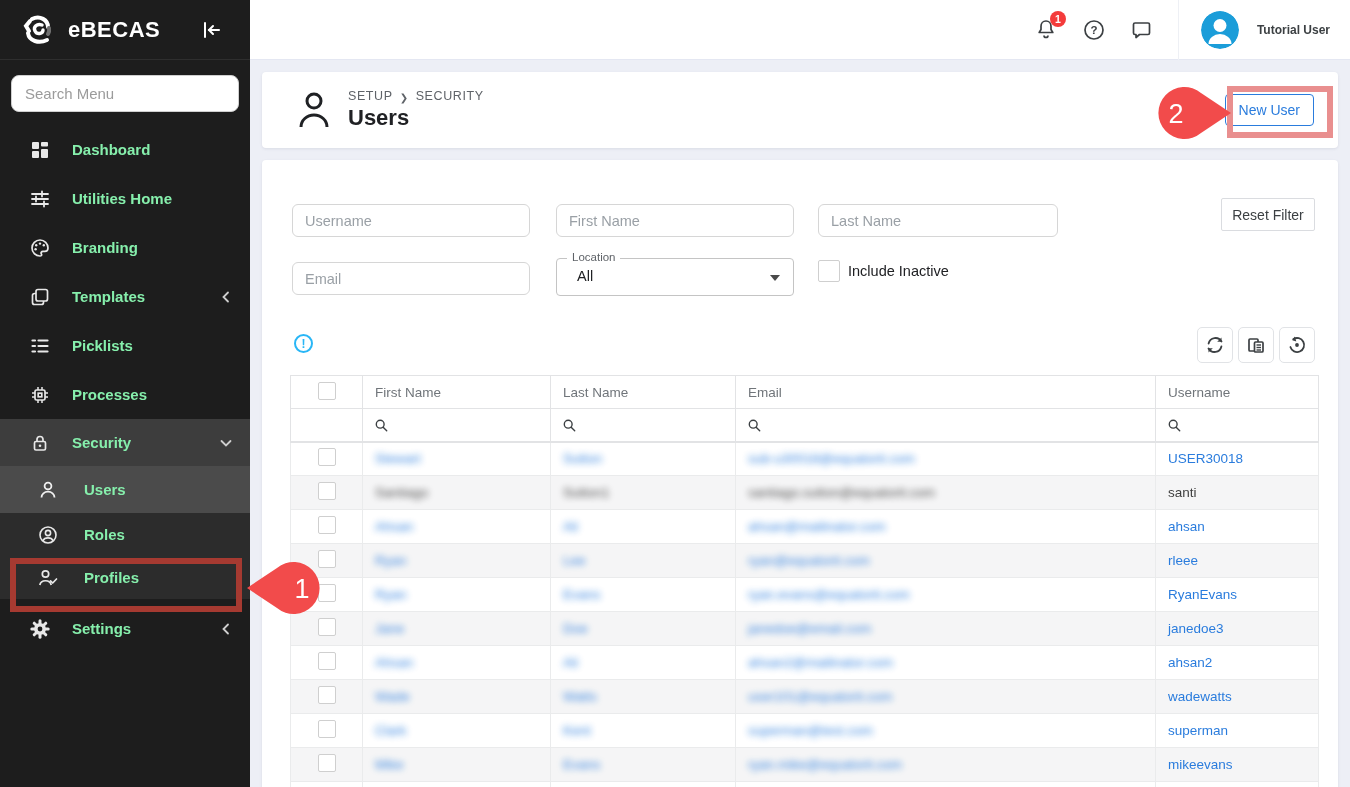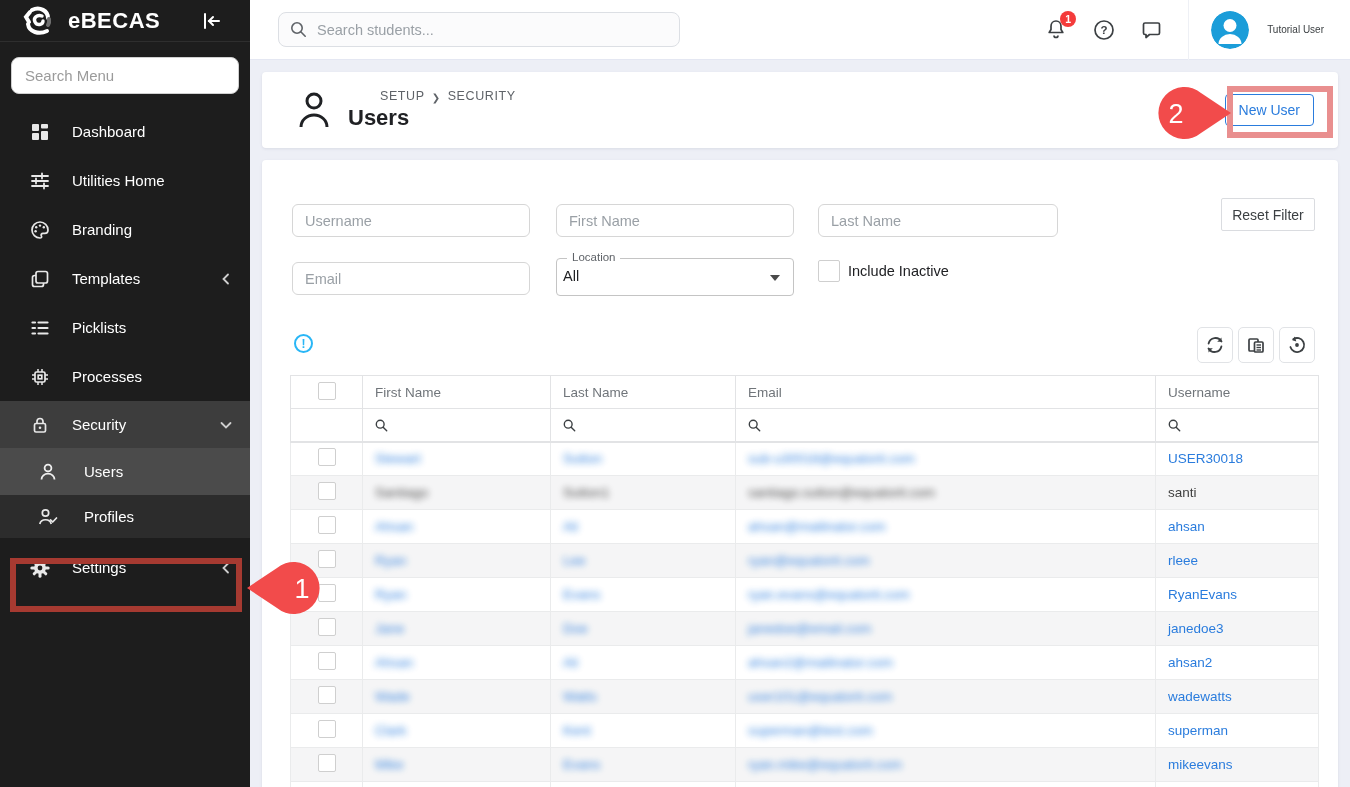--- a/index.html
+++ b/index.html
@@ -1,28 +1,28 @@
 <!DOCTYPE html>
 <html><head>
 <meta charset="utf-8">
 <style>
   * { margin:0; padding:0; box-sizing:border-box; }
   html,body { width:1350px; height:787px; overflow:hidden; font-family:"Liberation Sans", sans-serif; background:#edeff6; }
   body { position:relative; }
 
   
   .sidebar { position:absolute; left:0; top:0; width:250px; height:787px; background:#1d1d1d; color:#e6e6e6; z-index:10; }
-  .sb-header { height:42px; display:flex; align-items:center; padding:0 26px 0 20px; border-bottom:1px solid #2e2e2e; }
+  .sb-header { height:60px; display:flex; align-items:center; padding:0 26px 0 20px; border-bottom:1px solid #2e2e2e; }
   .sb-logo { width:36px; height:36px; flex:0 0 36px; }
   .sb-brand { font-size:22px; font-weight:700; letter-spacing:.5px; margin-left:12px; color:#fff; flex:1; }
   .sb-collapse { width:24px; height:24px; cursor:pointer; }
   .sb-search-wrap { padding:15px 11px 13px 11px; }
   .sb-search { width:100%; height:37px; border-radius:8px; border:1px solid #cfcfcf; background:#fff; padding:0 13px; font-size:15px; color:#333; font-family:"Liberation Sans",sans-serif; }
   .sb-search::placeholder { color:#9b9b9b; }
-  .nav-item { height:49px; display:flex; align-items:center; padding:0 16px 0 30px; cursor:pointer; font-size:15px; font-weight:400; color:#ffffff; }
+  .nav-item { height:49px; display:flex; align-items:center; padding:0 16px 0 30px; cursor:pointer; font-size:15px; font-weight:700; color:#86efac; }
   .nav-item .ni-icon { width:20px; height:20px; flex:0 0 20px; margin-right:22px; }
   .nav-item .ni-label { flex:1; }
   .nav-item .ni-chevron { width:16px; height:16px; }
   .sec-group { background:#2c2c2c; }
   .sec-head { height:47px; background:#3d3d3d; }
   .sec-sub { height:47px; background:#4b4b4b; padding-left:38px; }
   .sec-sub .ni-icon { margin-right:26px; }
   .sec-sub2 { height:43px; padding-left:38px; }
   .sec-sub2 .ni-icon { margin-right:26px; }
   .settings-item { margin-top:5px; }
@@ -31,39 +31,39 @@
   .topbar { position:absolute; left:250px; top:0; width:1100px; height:60px; background:#fff; border-bottom:1px solid #e4e7f2; display:flex; align-items:center; z-index:5; }
   .tb-search { position:relative; margin-left:28px; width:402px; }
   .tb-search input { width:100%; height:35px; border:1px solid #dcdfe4; border-radius:8px; background:#fbfbfc; padding:0 12px 0 38px; font-size:14.5px; color:#333; font-family:"Liberation Sans",sans-serif; }
   .tb-search input::placeholder { color:#9aa0a6; }
   .tb-search .mag { position:absolute; left:12px; top:9px; width:17px; height:17px; }
   .tb-right { margin-left:auto; display:flex; align-items:center; height:100%; }
   .tb-iconbtn { position:relative; width:24px; height:24px; margin-right:24px; cursor:pointer; }
   .tb-badge { position:absolute; top:-7px; right:-8px; min-width:16px; height:16px; border-radius:8px; background:#f43b3b; color:#fff; font-size:10.5px; font-weight:700; display:flex; align-items:center; justify-content:center; padding:0 4px; }
   .tb-divider { width:1px; height:60px; background:#eef0f5; margin-right:22px; }
   .tb-avatar { width:38px; height:38px; border-radius:50%; overflow:hidden; margin-right:18px; cursor:pointer; }
-  .tb-username { font-size:10px; color:#3c4043; font-weight:400; margin-right:26px; cursor:pointer; }
+  .tb-username { font-size:12px; color:#3c4043; font-weight:700; margin-right:20px; cursor:pointer; }
 
   
   .content { position:absolute; left:250px; top:60px; width:1100px; height:727px; }
   .card { position:absolute; background:#fff; border-radius:4px; box-shadow:0 1px 3px rgba(40,50,80,.10); }
   .header-card { left:12px; top:12px; width:1076px; height:76px; display:flex; align-items:center; padding:0 24px 0 36px; }
   .hc-person { width:32px; height:38px; margin-right:18px; margin-top:2px; }
-  .breadcrumb { font-size:12.5px; letter-spacing:.6px; color:#5f6368; font-weight:500; display:flex; align-items:flex-end; gap:7px;margin-left:32px; }
+  .breadcrumb { font-size:12.5px; letter-spacing:.6px; color:#5f6368; font-weight:500; display:flex; align-items:flex-end; gap:7px; }
   .breadcrumb .sep { font-size:10px; color:#5f6368; }
   .page-title { font-size:22px; font-weight:700; color:#202124; margin-top:2px; }
   .new-user-btn { margin-left:auto; background:#fff; border:1px solid #2a7cdd; color:#2a7cdd; border-radius:4px; font-size:14px; padding:7px 13px; cursor:pointer; font-family:"Liberation Sans",sans-serif; }
 
   .main-card { left:12px; top:100px; width:1076px; height:780px; }
   .finput { position:absolute; height:33px; border:1px solid #d6d6d6; border-radius:6px; padding:0 12px; font-size:14.5px; color:#333; font-family:"Liberation Sans",sans-serif; background:#fff; }
   .finput::placeholder { color:#9aa0a6; }
   .reset-btn { position:absolute; left:959px; top:38px; width:94px; height:33px; background:#fff; border:1px solid #dadce0; border-radius:2px; font-size:14px; color:#3c4043; cursor:pointer; font-family:"Liberation Sans",sans-serif; }
   .loc-select { position:absolute; left:294px; top:98px; width:238px; height:38px; border:1px solid #c4c4c4; border-radius:4px; cursor:pointer; }
   .loc-label { position:absolute; left:10px; top:-8px; background:#fff; padding:0 5px; font-size:11.5px; color:#5f6368; }
-  .loc-value { position:absolute; left:6px; top:9px; font-size:14.5px; color:#202124; }
+  .loc-value { position:absolute; left:20px; top:9px; font-size:14.5px; color:#202124; }
   .loc-caret { position:absolute; right:13px; top:16px; width:0; height:0; border-left:5px solid transparent; border-right:5px solid transparent; border-top:6px solid #4a4a4a; }
   .inactive-wrap { position:absolute; left:556px; top:100px; display:flex; align-items:center; gap:8px; cursor:pointer; }
   .cbx { width:22px; height:22px; border:1px solid #cfcfcf; border-radius:2px; background:#fff; display:inline-block; }
   .inactive-label { font-size:14.5px; color:#202124; }
   .info-icon { position:absolute; left:32px; top:174px; width:19px; height:19px; border:2px solid #29b6f6; border-radius:50%; color:#29b6f6; font-size:12px; font-weight:700; display:flex; align-items:center; justify-content:center; cursor:pointer; }
   .grid-toolbar { position:absolute; left:935px; top:167px; display:flex; gap:5px; }
   .gt-btn { width:36px; height:36px; background:#fff; border:1px solid #e1e3e6; border-radius:5px; display:flex; align-items:center; justify-content:center; cursor:pointer; }
 
   
   .grid-wrap { position:absolute; left:28px; top:215px; width:1028px; }
@@ -214,20 +214,30 @@
       <svg class="ni-icon" viewBox="0 0 20 20">
         <g fill="none" stroke="#f0f0f0" stroke-width="1.8">
           <circle cx="10" cy="6" r="3.4"></circle>
           <path d="M3.5 17.5 a6.5 5.8 0 0 1 13 0"></path>
         </g>
       </svg>
       <span class="ni-label">Users</span>
     </div>
     <div class="nav-item sec-sub2">
       <svg class="ni-icon" viewBox="0 0 20 20">
+        <g fill="none" stroke="#e8e8e8" stroke-width="1.6">
+          <circle cx="10" cy="10" r="8"></circle>
+          <circle cx="10" cy="8" r="2.6"></circle>
+          <path d="M4.8 15.8 a5.6 4.6 0 0 1 10.4 0"></path>
+        </g>
+      </svg>
+      <span class="ni-label">Roles</span>
+    </div>
+    <div class="nav-item sec-sub2">
+      <svg class="ni-icon" viewBox="0 0 20 20">
         <g fill="none" stroke="#e8e8e8" stroke-width="1.7">
           <circle cx="7.5" cy="6" r="3.2"></circle>
           <path d="M1.8 17 a5.8 5.2 0 0 1 11.4 0"></path>
           <path d="M12.5 12.8 l2.2 2.2 l3.8 -4" stroke-linecap="round" stroke-linejoin="round"></path>
         </g>
       </svg>
       <span class="ni-label">Profiles</span>
     </div>
   </div>
 
@@ -247,27 +257,20 @@
       <circle cx="10" cy="10" r="2.4" fill="#1d1d1d"></circle>
     </svg>
     <span class="ni-label">Settings</span>
     <svg class="ni-chevron" viewBox="0 0 16 16">
         <path d="M10 3.5 L5.5 8 L10 12.5" fill="none" stroke="#cfcfcf" stroke-width="1.8" stroke-linecap="round"></path>
       </svg>
   </div>
 </div>
 
 <div class="topbar">
-  <div class="tb-search">
-    <svg class="mag" viewBox="0 0 17 17">
-        <circle cx="7" cy="7" r="5.2" fill="none" stroke="#5f6368" stroke-width="1.6"></circle>
-        <line x1="11" y1="11" x2="15.2" y2="15.2" stroke="#5f6368" stroke-width="1.6" stroke-linecap="round"></line>
-      </svg>
-    <input placeholder="Search students..." style="">
-  </div>
   <div class="tb-right">
     <div class="tb-iconbtn">
       <svg viewBox="0 0 24 24" width="24" height="24">
         <path d="M12 3 c-3 0 -5 2.2 -5 5.2 V11.5 L5.2 14.5 h13.6 L17 11.5 V8.2 c0-3-2-5.2-5-5.2 Z" fill="none" stroke="#3c4043" stroke-width="1.7" stroke-linejoin="round"></path>
         <path d="M10 17.5 a2 2 0 0 0 4 0" fill="none" stroke="#3c4043" stroke-width="1.7"></path>
       </svg>
       <span class="tb-badge">1</span>
     </div>
     <div class="tb-iconbtn">
       <svg viewBox="0 0 24 24" width="24" height="24">

